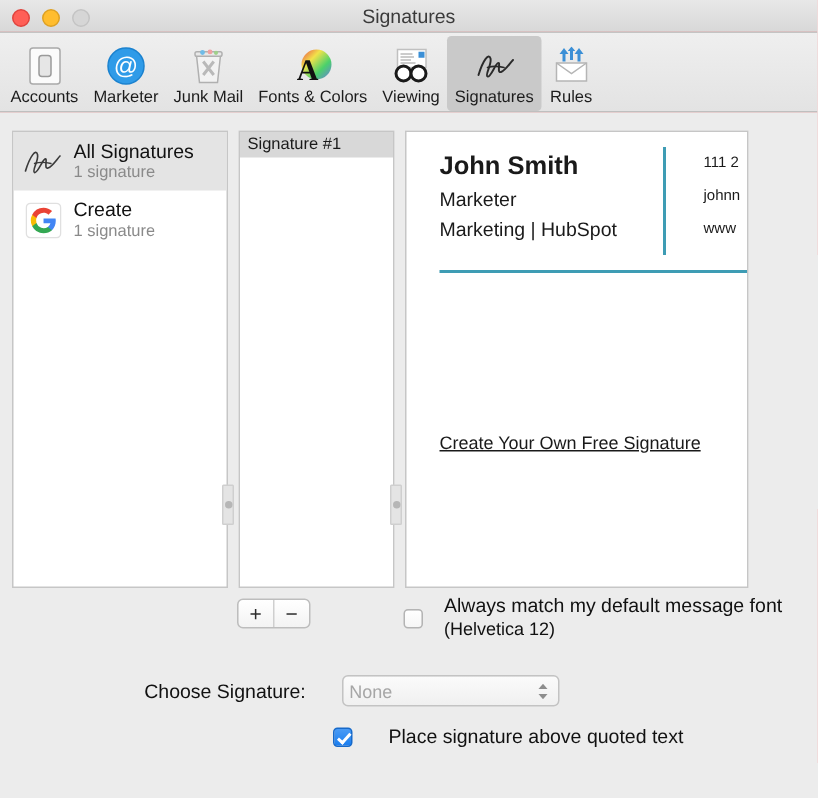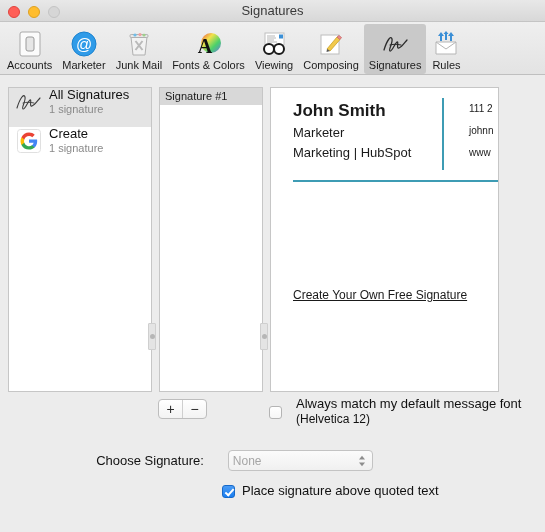--- a/index.html
+++ b/index.html
@@ -94,20 +94,21 @@
     background: #ffffff;
     border: 1px solid #c6c6c6;
     overflow: hidden;
   }
 
   
   #accounts-panel { left: 8px; top: 12px; width: 144px; height: 305px; }
 
   .acct-row {
     display: flex;
+    align-items: center;
     height: 39px;
     padding: 0 6px;
     gap: 6px;
   }
   .acct-row.selected { background: #e4e4e4; }
   .acct-icon { width: 28px; height: 28px; flex: none;
                display:flex; align-items:center; justify-content:center; }
   .acct-text { display: flex; flex-direction: column; line-height: 1.15; overflow: hidden; }
   .acct-name { font-size: 13px; color: #111; white-space: nowrap; }
   .acct-sub  { font-size: 11px; color: #8a8a8a; white-space: nowrap; }
@@ -265,21 +266,21 @@
     position: absolute; right: 6px; top: 50%;
     transform: translateY(-50%);
     display: flex; flex-direction: column; gap: 2px;
     color: #8d8d8d;
   }
 
   
   .place-row {
     position: absolute;
     left: 222px; top: 408px;
-    display: flex; align-items: center; gap: 7px;
+    display: flex; align-items: center; gap: 24px;
   }
   .place-label { font-size: 13px; color: #111; white-space: nowrap; }
 </style>
 </head>
 <body>
 
 <div class="window">
 
   <div class="titlebar">
     <div class="traffic">
@@ -357,31 +358,20 @@
               <line x1="7" y1="11" x2="17" y2="11"></line>
           </g>
           <circle cx="9" cy="18" r="5" fill="#fff" stroke="#1a1a1a" stroke-width="2"></circle>
           <circle cx="19" cy="18" r="5" fill="#fff" stroke="#1a1a1a" stroke-width="2"></circle>
           <line x1="14" y1="17" x2="14" y2="17" stroke="#1a1a1a" stroke-width="2"></line>
         </svg>
       </div>
       <div class="tb-label">Viewing</div>
     </div>
 
-    <div class="tb-item">
-      <div class="tb-icon">
-        <svg width="26" height="26" viewBox="0 0 26 26">
-          <rect x="3" y="4" width="18" height="19" fill="#fff" stroke="#bdbdbd"></rect>
-          <path d="M9 18 L19 6 L22 8.5 L12 20 Z" fill="#f2c94c" stroke="#c9a227" stroke-width="0.8"></path>
-          <path d="M19 6 L22 8.5 L23.5 6.5 L21 4.5 Z" fill="#f08a8a" stroke="#c46a6a" stroke-width="0.8"></path>
-          <path d="M9 18 L12 20 L8.5 21 Z" fill="#555"></path>
-        </svg>
-      </div>
-      <div class="tb-label">Composing</div>
-    </div>
 
     <div class="tb-item selected">
       <div class="tb-icon">
         <svg width="30" height="26" viewBox="0 0 30 26">
           <path d="M4 19 C7 9, 11 4, 12 8 C13 12, 8 19, 10 20 C12 21, 15 12, 17 11 C19 10, 16 18, 19 17 C22 16, 25 11, 27 9" fill="none" stroke="#2a2a2a" stroke-width="1.3" stroke-linecap="round"></path>
           <path d="M10 14 C13 13, 17 13, 21 14" fill="none" stroke="#2a2a2a" stroke-width="1.1" stroke-linecap="round"></path>
         </svg>
       </div>
       <div class="tb-label">Signatures</div>
     </div>

